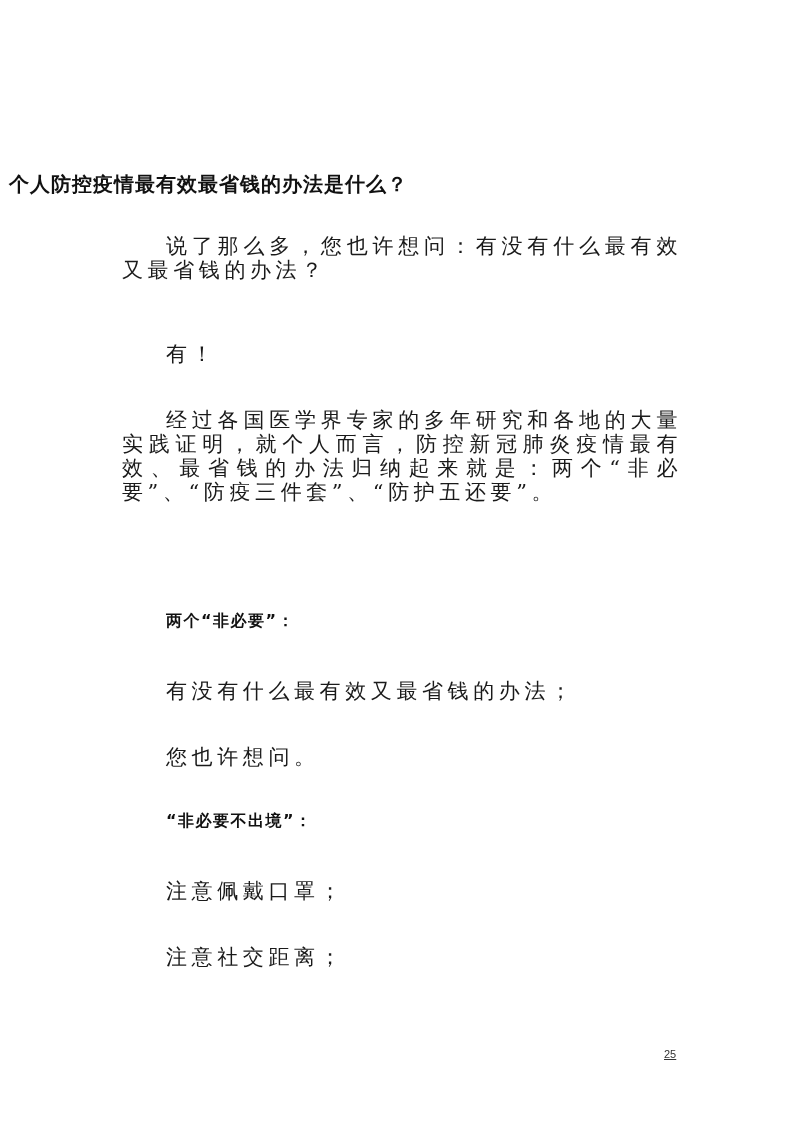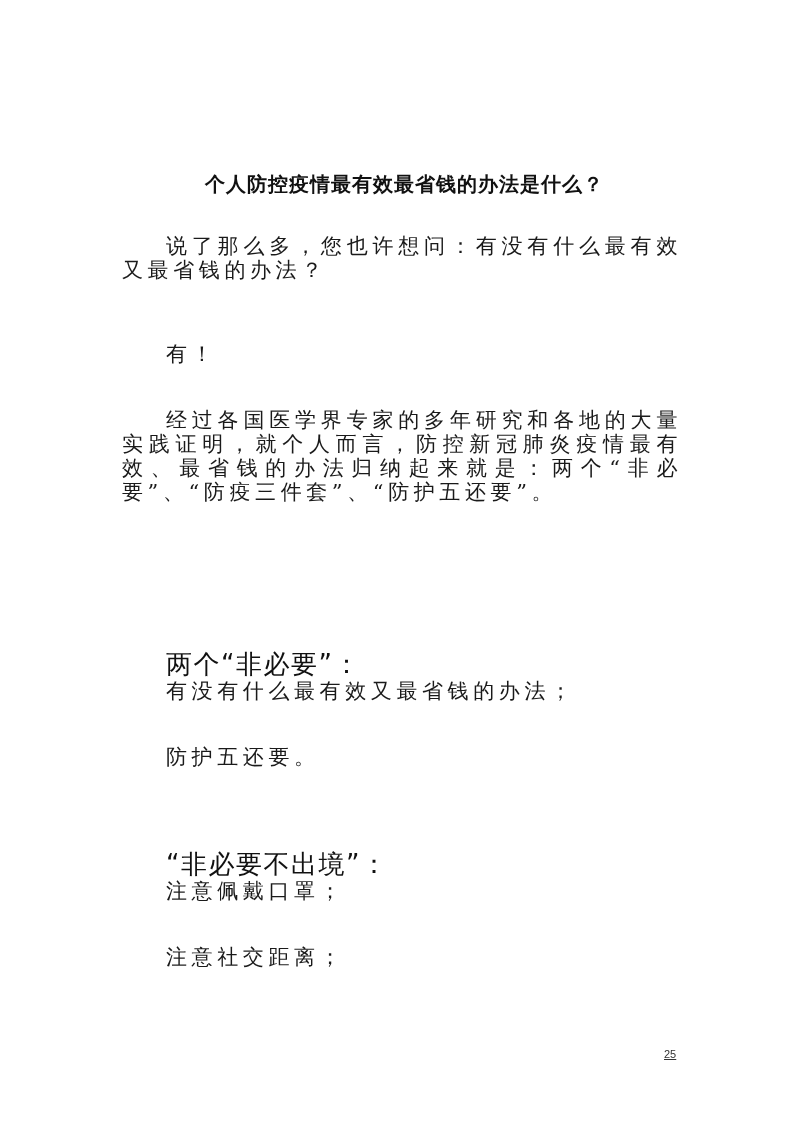--- a/index.html
+++ b/index.html
@@ -1,41 +1,41 @@
 <!DOCTYPE html>
 <html><head>
 <meta charset="utf-8">
 <style>
   html, body { margin: 0; padding: 0; background: #ffffff; }
   body { width: 800px; height: 1131px; position: relative; overflow: hidden;
          font-family: "DejaVu Serif", "Liberation Serif", serif; color: #1a1a1a; }
-  .title { position: absolute; left: 0; right: 0; top: 171px; text-align: center;
+  .title { position: absolute; left: 0; right: 0; top: 171px; 
            font-family: "DejaVu Sans", "Liberation Sans", sans-serif; font-weight: bold;
            font-size: 20px; letter-spacing: 1px; color: #111; margin-left: 9px; }
   .para { position: absolute; left: 122px; width: 560px; font-size: 21px;
           line-height: 24px; letter-spacing: 4.6px; text-align: justify; }
   .indent { text-indent: 44px; }
   .heading { position: absolute; left: 166px; font-family: "DejaVu Sans", "Liberation Sans", sans-serif;
-             font-weight: normal; font-size: 26px; letter-spacing: 1.5px; color: #111; margin-top: 36px; }
+             font-weight: bold; font-size: 16px; letter-spacing: 1.5px; color: #111; }
   .line { position: absolute; left: 166px; font-size: 21px; letter-spacing: 4.6px; }
   .pagenum { position: absolute; left: 664px; top: 1048px; font-size: 11px;
              font-family: "Liberation Sans", sans-serif; color: #333; text-decoration: underline; }
 </style>
 </head>
 <body>
 
 <div class="title">个人防控疫情最有效最省钱的办法是什么？</div>
 
 <div class="para indent" style="top:234px;">说了那么多，您也许想问：有没有什么最有效又最省钱的办法？</div>
 
 <div class="para indent" style="top:342px;">有！</div>
 
 <div class="para indent" style="top:408px;">经过各国医学界专家的多年研究和各地的大量实践证明，就个人而言，防控新冠肺炎疫情最有效、最省钱的办法归纳起来就是：两个“非必要”、“防疫三件套”、“防护五还要”。</div>
 
 <div class="heading" style="top:611px;">两个“非必要”：</div>
 <div class="line" style="top:677px;">有没有什么最有效又最省钱的办法；</div>
-<div class="line" style="top:743px;">防护五还要。</div>
+<div class="line" style="top:743px;">您也许想问。</div>
 
 <div class="heading" style="top:811px;">“非必要不出境”：</div>
 <div class="line" style="top:877px;">注意佩戴口罩；</div>
 <div class="line" style="top:943px;">注意社交距离；</div>
 
 <div class="pagenum">25</div>
 
 </body></html>

